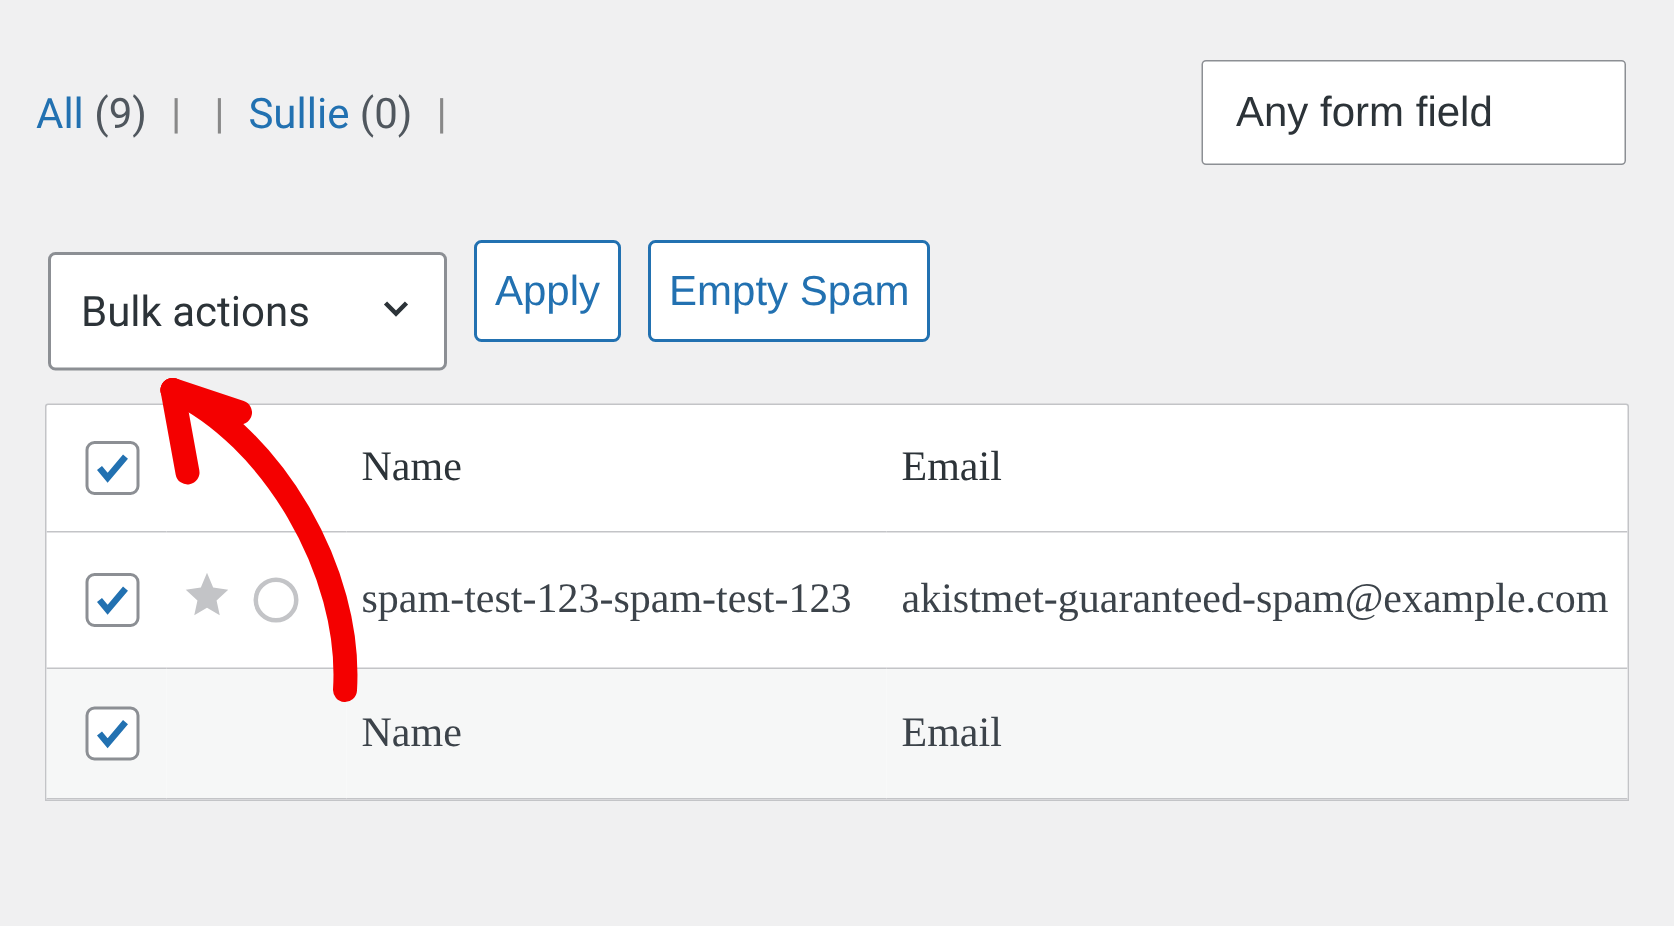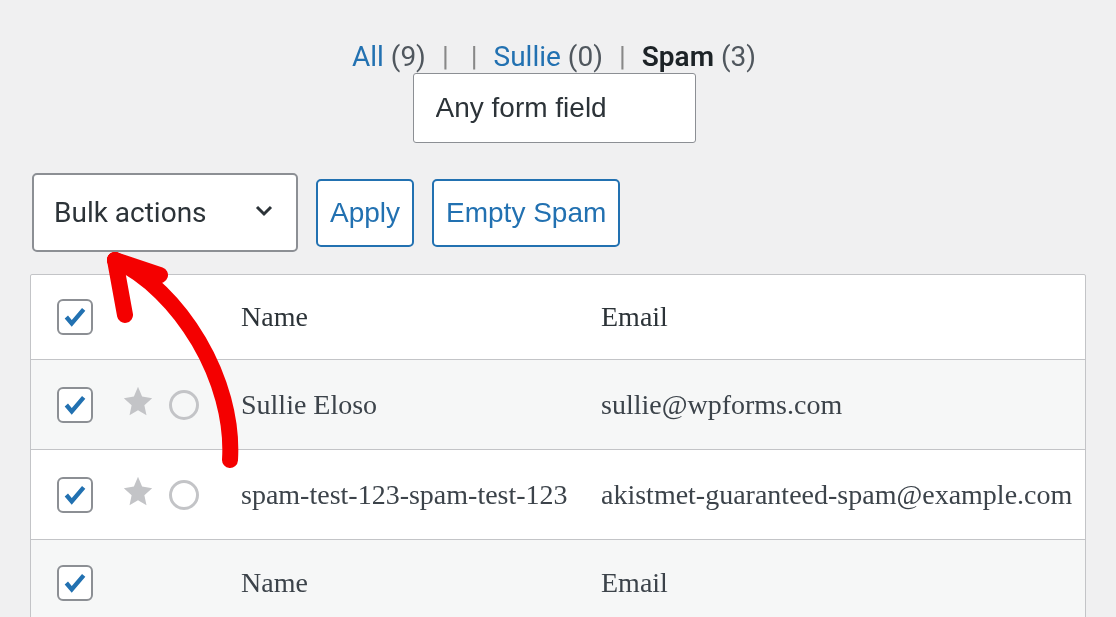--- a/index.html
+++ b/index.html
@@ -10,21 +10,20 @@
       height: 617px;
       font-size: 26px;
       color: #3c434a;
       overflow: hidden;
     }
     .top-bar {
       display: flex;
       justify-content: space-between;
       align-items: center;
       padding: 40px 32px 30px 24px;
-      flex-direction: column;
     }
     .filters {
       display: flex;
       align-items: center;
       gap: 10px;
       font-size: 28px;
     }
     .filter-link {
       color: #2271b1;
       text-decoration: none;
@@ -65,20 +64,21 @@
       align-items: center;
       gap: 18px;
       border: 2px solid #8c8f94;
       border-radius: 5px;
       padding: 21px 20px;
       font-size: 28px;
       color: #2c3338;
       background: #fff;
       cursor: pointer;
       min-width: 266px;
+      margin-top: 28px;
     }
     .btn-secondary {
       border: 2px solid #2271b1;
       color: #2271b1;
       background: #fff;
       border-radius: 5px;
       padding: 16px 12px;
       font-size: 28px;
       cursor: pointer;
     }
@@ -160,24 +160,20 @@
       <span>All</span>
       <span class="count">(9)</span>
     </a>
     <span class="divider">|</span>
     <span class="divider">|</span>
     <a class="filter-link">
       <span>Sullie</span>
       <span class="count">(0)</span>
     </a>
     <span class="divider">|</span>
-    <span class="filter-active">
-      <span>Spam</span>
-      <span class="count">(3)</span>
-    </span>
   </div>
   <input class="search-input" value="Any form field" style="">
 </div>
 
 <div class="actions-row">
   <div class="bulk-select">
     <span>Bulk actions</span>
     <span class="chevron-down">
       <svg width="24" height="24" viewBox="0 0 24 24" stroke="#2c3338" stroke-width="3" fill="none">
           <polyline points="5 9 12 16 19 9"></polyline>
@@ -198,41 +194,20 @@
                 <polyline points="4 12 9 18 20 5"></polyline>
               </svg>
           </div>
         </th>
         <th class="col-icons"></th>
         <th class="col-name">Name</th>
         <th class="col-email">Email</th>
       </tr>
     </thead>
     <tbody>
-      <tr class="alt">
-        <td class="col-check">
-          <div class="checkbox checked">
-            <svg width="26" height="26" viewBox="0 0 24 24" fill="none" stroke="#2271b1" stroke-width="4">
-                <polyline points="4 12 9 18 20 5"></polyline>
-              </svg>
-          </div>
-        </td>
-        <td class="col-icons">
-          <div class="icons-wrap">
-            <span class="star-icon">
-              <svg viewBox="0 0 24 24">
-                  <path d="M12 2l2.9 6.9L22 10l-5.5 5 1.5 7L12 18.5 6 22l1.5-7L2 10l7.1-1.1z"></path>
-                </svg>
-            </span>
-            <span class="circle-icon"></span>
-          </div>
-        </td>
-        <td class="col-name name-cell">Sullie Eloso</td>
-        <td class="col-email email-cell">sullie@wpforms.com</td>
-      </tr>
       <tr>
         <td class="col-check">
           <div class="checkbox checked">
             <svg width="26" height="26" viewBox="0 0 24 24" fill="none" stroke="#2271b1" stroke-width="4">
                 <polyline points="4 12 9 18 20 5"></polyline>
               </svg>
           </div>
         </td>
         <td class="col-icons">
           <div class="icons-wrap">

